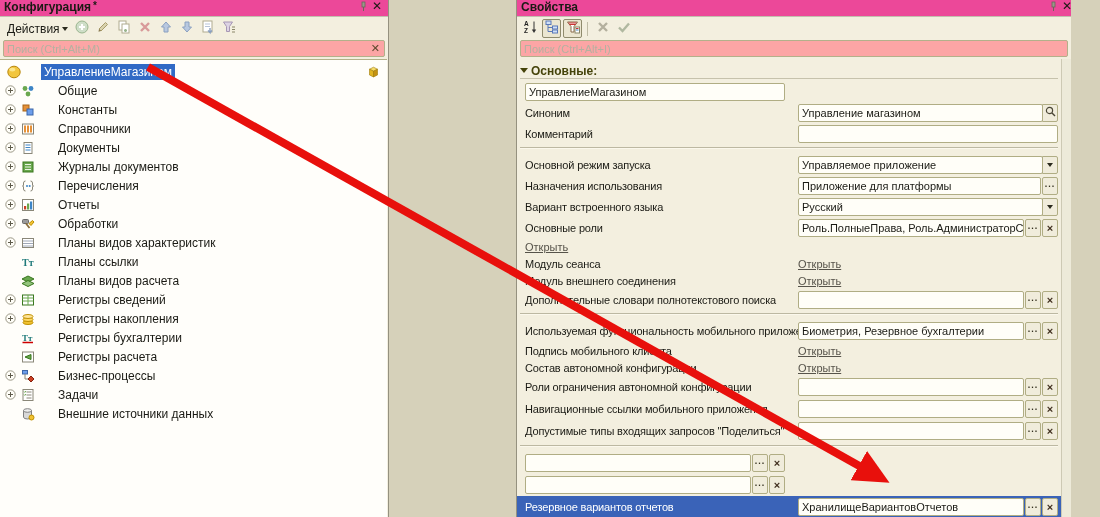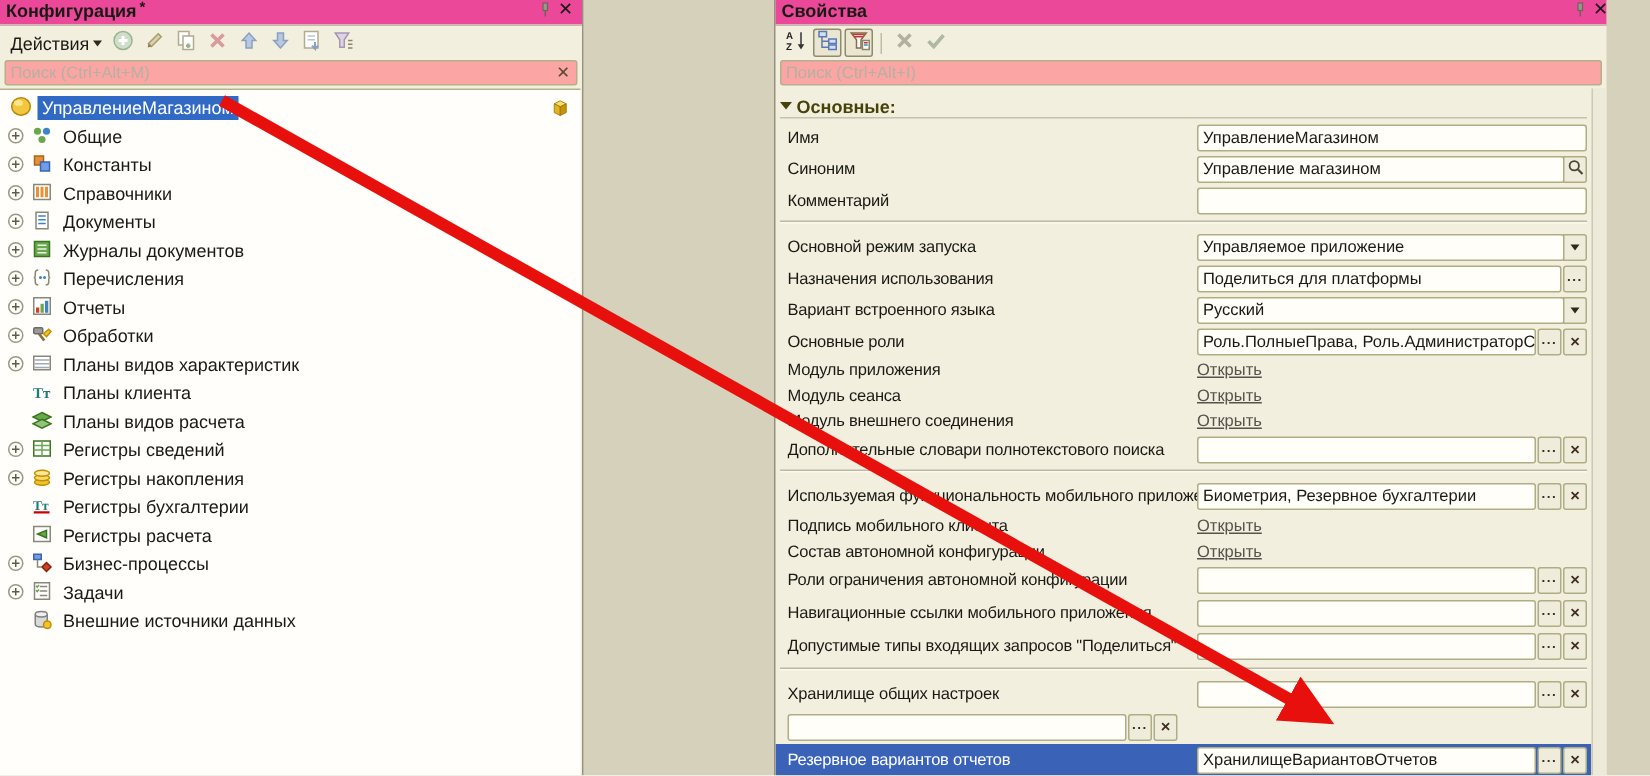--- a/index.html
+++ b/index.html
@@ -25,21 +25,21 @@
   .searchbox input { flex:1; border:none; outline:none; background:transparent; font:11px "Liberation Sans","DejaVu Sans",sans-serif; color:#333; }
   .searchbox input::placeholder { color:#b4b1a0; }
   .search-x { font-weight:bold; color:#5c4a2e; font-size:11px; padding:0 1px; }
 
   
   #left-panel { left:0; width:389px; border-right:1px solid #95917f; }
   #tree { position:absolute; top:59px; left:0; right:1px; bottom:0; background:#fffefa; border-top:1px solid #b3b08a; padding-top:2px; overflow:hidden; }
   .tree-row { height:19px; display:flex; align-items:center; }
   .tree-exp { width:11px; height:11px; margin-left:5px; margin-right:4px; flex:none; }
   .tree-exp.empty { visibility:hidden; }
-  .tree-icon { width:15px; height:15px; margin-right:4px; flex:none; display:flex; align-items:flex-start; justify-content:center; }
+  .tree-icon { width:15px; height:15px; margin-right:20px; flex:none; display:flex; align-items:flex-end; justify-content:center; }
   .tree-label { white-space:nowrap; padding:1px 3px; }
   .tree-row.sel .tree-label { background:#316ac5; color:#fff; }
   .tree-row.root { padding-left:6px; }
   .cube { margin-left:auto; margin-right:8px; flex:none; display:flex; }
 
   
   #right-panel { left:516px; width:555px; border-left:1px solid #95917f; }
   #props-content { position:absolute; top:59px; left:0; right:10px; bottom:0; overflow:hidden; }
   .scroll-strip { position:absolute; right:0; top:59px; bottom:0; width:10px; background:#edead9; border-left:1px solid #cdc9b4; }
   .section-hdr { margin:4px 3px 0 3px; height:16px; border-bottom:1px solid #c6c2ac;
@@ -305,21 +305,21 @@
           </span>
           <span class="tree-label">Планы видов характеристик</span>
         </div>
         <div class="tree-row">
           <span class="tree-exp empty"></span>
           <span class="tree-icon">
             <svg width="14" height="14" viewBox="0 0 14 14">
               <text x="1" y="11" font-size="10" font-weight="bold" fill="#1f7a7a" font-family="Liberation Serif,serif">Тт</text>
             </svg>
           </span>
-          <span class="tree-label">Планы клиента</span>
+          <span class="tree-label">Планы ссылки</span>
         </div>
         <div class="tree-row">
           <span class="tree-exp empty"></span>
           <span class="tree-icon">
             <svg width="14" height="14" viewBox="0 0 14 14">
               <path d="M7,2 L13,5 L7,8 L1,5 z" fill="#6aa84f" stroke="#38761d"></path>
               <path d="M7,6.5 L13,9.5 L7,12.5 L1,9.5 z" fill="#93c47d" stroke="#38761d"></path>
             </svg>
           </span>
           <span class="tree-label">Планы видов расчета</span>
@@ -477,21 +477,20 @@
       <input placeholder="Поиск (Ctrl+Alt+I)" style="">
     </div>
     <div id="props-content">
       <div class="section-hdr">
         <span class="tri"></span>
         <span>Основные:</span>
       </div>
       <div id="props-rows">
           <div class="pgroup">
             <div class="prop-row">
-              <div class="prop-label">Имя</div>
               <div class="pctrl">
                 <div class="pvalue">УправлениеМагазином</div>
               </div>
             </div>
             <div class="prop-row">
               <div class="prop-label">Синоним</div>
               <div class="pctrl">
                 <div class="pvalue">Управление магазином</div>
                 <span class="fbtn attached">
                   <span><svg width="11" height="11">
@@ -515,21 +514,21 @@
               <div class="pctrl">
                 <div class="pvalue">Управляемое приложение</div>
                 <span class="fbtn attached">
                   <span class="caret-dn"></span>
                 </span>
               </div>
             </div>
             <div class="prop-row">
               <div class="prop-label">Назначения использования</div>
               <div class="pctrl">
-                <div class="pvalue">Поделиться для платформы</div>
+                <div class="pvalue">Приложение для платформы</div>
                 <span class="fbtn">
                   <span class="dots">...</span>
                 </span>
               </div>
             </div>
             <div class="prop-row">
               <div class="prop-label">Вариант встроенного языка</div>
               <div class="pctrl">
                 <div class="pvalue">Русский</div>
                 <span class="fbtn attached">
@@ -541,21 +540,20 @@
               <div class="prop-label">Основные роли</div>
               <div class="pctrl">
                 <div class="pvalue">Роль.ПолныеПрава, Роль.АдминистраторСис</div>
                 <span class="fbtn">
                   <span class="dots">...</span>
                 </span>
                 <span class="fbtn xbtn">×</span>
               </div>
             </div>
             <div class="prop-row link-row">
-              <div class="prop-label">Модуль приложения</div>
               <div class="pctrl">
                 <a class="prop-link">Открыть</a>
               </div>
             </div>
             <div class="prop-row link-row">
               <div class="prop-label">Модуль сеанса</div>
               <div class="pctrl">
                 <a class="prop-link">Открыть</a>
               </div>
             </div>
@@ -627,21 +625,20 @@
                 <span class="fbtn">
                   <span class="dots">...</span>
                 </span>
                 <span class="fbtn xbtn">×</span>
               </div>
             </div>
           </div>
           <div class="pdiv"></div>
           <div class="pgroup">
             <div class="prop-row tall">
-              <div class="prop-label">Хранилище общих настроек</div>
               <div class="pctrl">
                 <div class="pvalue"></div>
                 <span class="fbtn">
                   <span class="dots">...</span>
                 </span>
                 <span class="fbtn xbtn">×</span>
               </div>
             </div>
             <div class="prop-row tall">
               <div class="pctrl">

